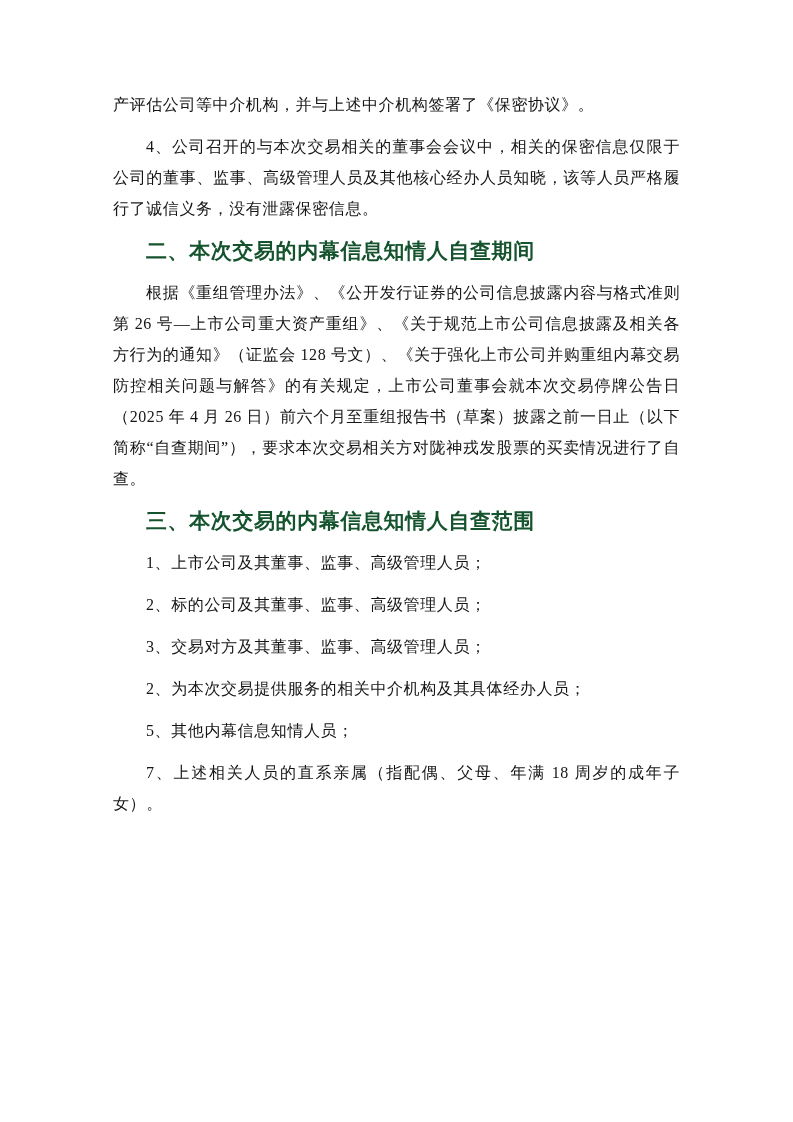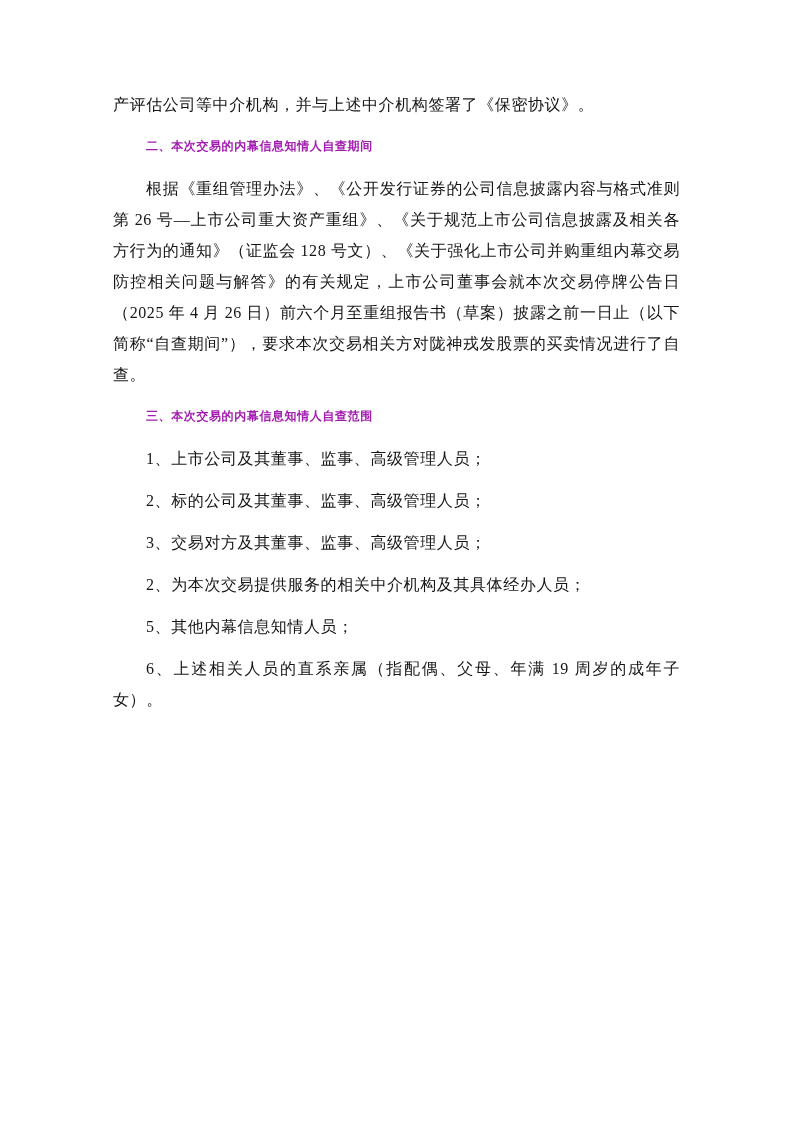--- a/index.html
+++ b/index.html
@@ -26,50 +26,51 @@
     text-align: justify;
     text-indent: 33px;
     margin: 0 0 11px 0;
   }
   .para.continuation {
     text-indent: 0;
   }
   .heading {
     font-family: "Liberation Sans", "DejaVu Sans", sans-serif;
     font-weight: 700;
-    font-size: 12px;
+    font-size: 21px;
     line-height: 31px;
     letter-spacing: 0.6px;
     text-indent: 33px;
     margin: 0 0 11px 0;
-    color: #a21caf;
+    color: #14532d;
   }
 </style>
 </head>
 <body>
 
 <div class="page">
 
   <p class="para continuation">产评估公司等中介机构，并与上述中介机构签署了《保密协议》。</p>
 
+  <p class="para">4、公司召开的与本次交易相关的董事会会议中，相关的保密信息仅限于公司的董事、监事、高级管理人员及其他核心经办人员知晓，该等人员严格履行了诚信义务，没有泄露保密信息。</p>
 
 
   <h2 class="heading">二、本次交易的内幕信息知情人自查期间</h2>
 
   <p class="para">根据《重组管理办法》、《公开发行证券的公司信息披露内容与格式准则第 26 号—上市公司重大资产重组》、《关于规范上市公司信息披露及相关各方行为的通知》（证监会 128 号文）、《关于强化上市公司并购重组内幕交易防控相关问题与解答》的有关规定，上市公司董事会就本次交易停牌公告日（2025 年 4 月 26 日）前六个月至重组报告书（草案）披露之前一日止（以下简称“自查期间”），要求本次交易相关方对陇神戎发股票的买卖情况进行了自查。</p>
 
   <h2 class="heading">三、本次交易的内幕信息知情人自查范围</h2>
 
   <p class="para">1、上市公司及其董事、监事、高级管理人员；</p>
 
   <p class="para">2、标的公司及其董事、监事、高级管理人员；</p>
 
   <p class="para">3、交易对方及其董事、监事、高级管理人员；</p>
 
   <p class="para">2、为本次交易提供服务的相关中介机构及其具体经办人员；</p>
 
   <p class="para">5、其他内幕信息知情人员；</p>
 
-  <p class="para">6、上述相关人员的直系亲属（指配偶、父母、年满 19 周岁的成年子女）。</p>
+  <p class="para">7、上述相关人员的直系亲属（指配偶、父母、年满 18 周岁的成年子女）。</p>
 
 
 
 </div>
 
 </body></html>

